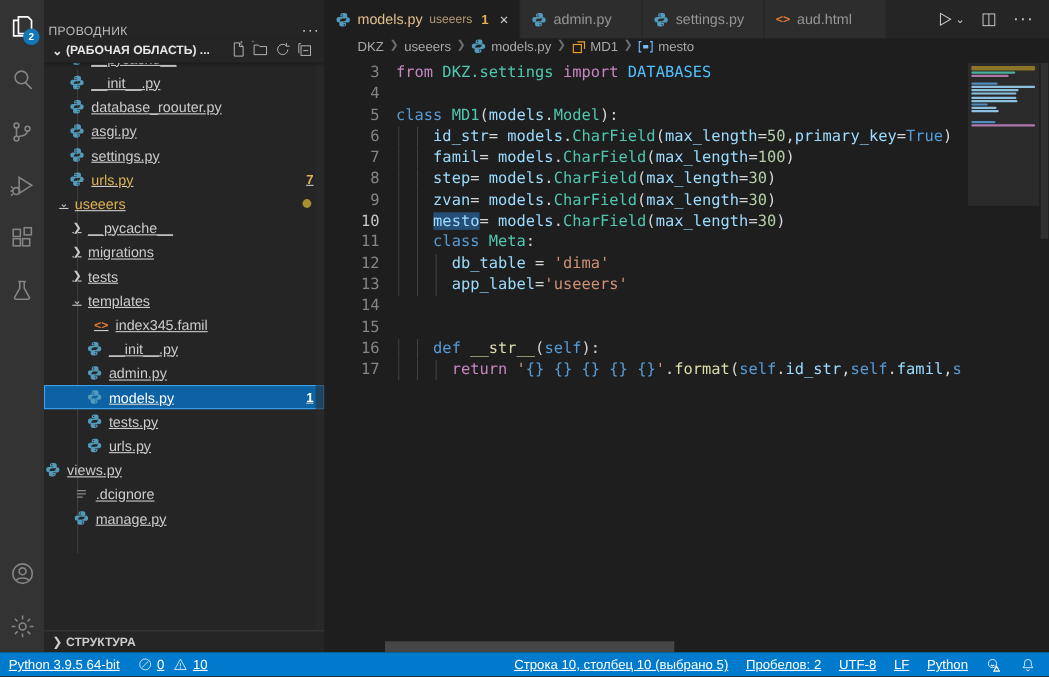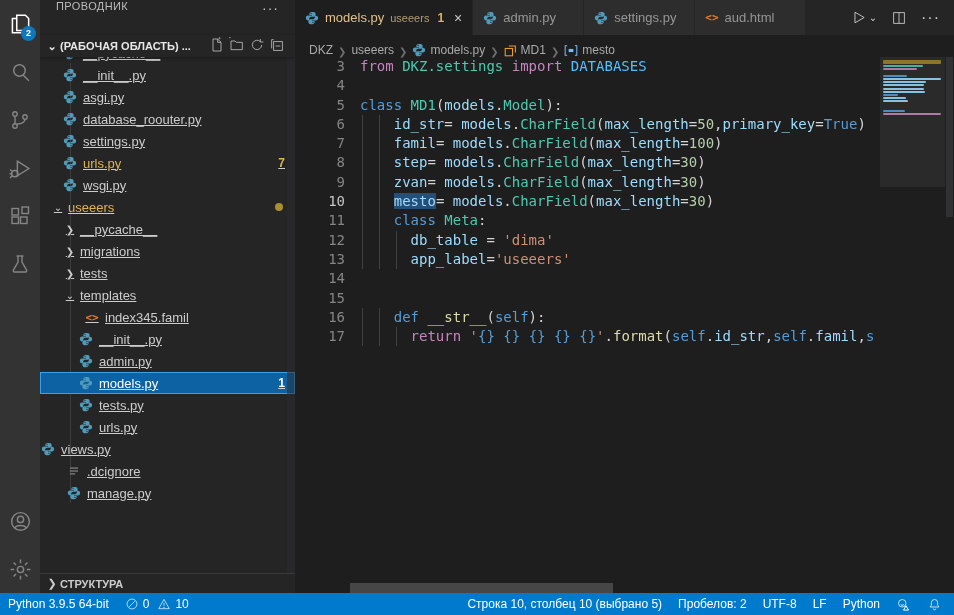--- a/index.html
+++ b/index.html
@@ -15,21 +15,21 @@
   .ab-item svg { stroke:#858585; fill:none; stroke-width:1.4; }
   .ab-item.active svg { stroke:#ffffff; }
   .ab-badge { position:absolute; right:4px; bottom:7px; min-width:15px; height:15px;
               border-radius:50%; background:#1177bb; color:#fff; font-size:9px; line-height:15px;
               text-align:center; font-weight:bold; }
   .ab-bottom { margin-top:auto; }
 
   
   .sidebar { position:absolute; left:40px; top:0; width:255px; height:593px;
              background:#252526; color:#cccccc; overflow:hidden; }
-  .sb-title { height:35px; display:flex; align-items:flex-start; padding:0 16px;
+  .sb-title { height:35px; display:flex; align-items:flex-end; padding:0 4px;
               font-size:11px; letter-spacing:.4px; color:#bbbbbb; }
   .sb-title .more { margin-left:auto; color:#c5c5c5; font-size:14px; cursor:pointer; letter-spacing:1px;}
   .sb-section { height:22px; display:flex; align-items:center; padding:0 4px;
                 font-size:11px; font-weight:bold; color:#e7e7e7;
                 box-shadow:0 1px 3px rgba(0,0,0,.35); position:relative; z-index:2; background:#252526;}
   .sb-section .chev { width:16px; text-align:center; }
   .sb-section .lbl { white-space:nowrap; overflow:hidden; }
   .sb-actions { margin-left:auto; display:flex; gap:4px; padding-right:6px;}
   .sb-actions svg { stroke:#c5c5c5; fill:none; stroke-width:1.2; cursor:pointer; }
   .tree { position:absolute; top:57px; left:0; right:0; bottom:20px; overflow:hidden;text-decoration:underline; }
@@ -61,22 +61,22 @@
   .tab { display:flex; align-items:center; padding:0 10px; background:#2d2d2d; margin-right:1px;
          font-size:13px; color:#969696; cursor:pointer; min-width:110px; }
   .tab.active { background:#1e1e1e; color:#e2c08d; }
   .tab .icon { margin-right:6px; display:flex; }
   .tab .desc { font-size:11px; margin-left:6px; opacity:.75; }
   .tab .tbadge { margin-left:8px; font-weight:bold; color:#ddb354; font-size:12px; }
   .tab .close { margin-left:10px; color:#cccccc; font-size:14px; }
   .editor-actions { margin-left:auto; display:flex; align-items:center; gap:14px; padding:0 14px;
                     color:#cccccc; }
   .editor-actions svg { stroke:#cccccc; fill:none; stroke-width:1.3; cursor:pointer;}
-  .breadcrumbs { position:absolute; top:35px; left:0; right:0; height:22px; background:#1e1e1e;
-                 display:flex; align-items:flex-end; padding-left:14px; font-size:12px; color:#a9a9a9; }
+  .breadcrumbs { position:absolute; top:35px; left:16px; right:0; height:22px; background:#1e1e1e;
+                 display:flex; align-items:flex-start; padding-left:14px; font-size:12px; color:#a9a9a9; }
   .crumb { display:flex; align-items:center; cursor:pointer; }
   .crumb .icon { margin-right:4px; display:flex; }
   .crumb-sep { margin:0 5px; color:#6e6e6e; font-size:10px; }
 
   
   .editor { position:absolute; top:57px; left:0; right:0; bottom:0; overflow:hidden;
             font-family:"DejaVu Sans Mono", monospace; font-size:14px; }
   .codeline { position:relative; height:19.3px; line-height:19.3px; white-space:pre; }
   .gutter { position:absolute; left:0; width:50px; text-align:right; color:#858585; }
   .codeline.current .gutter { color:#c6c6c6; }
@@ -93,21 +93,21 @@
                      background:rgba(121,121,121,.14); }
   .mbar { position:absolute; left:3px; height:2px; border-radius:1px; opacity:.85;}
   .v-scroll { position:absolute; top:0; right:0; width:9px; bottom:0; background:#1e1e1e; }
   .v-scroll .thumb { position:absolute; top:0; left:1px; width:7px; height:160px; background:#3e3e42; opacity:.6;}
   .h-scroll { position:absolute; bottom:0; left:55px; width:263px; height:10px; background:#464647; }
 
   
   .statusbar { position:absolute; left:0; bottom:0; width:954px; height:22px; background:#007acc;
                color:#ffffff; display:flex; align-items:center; font-size:12px; }
   .st-item { padding:0 8px; display:flex; align-items:center; gap:4px; height:20px; cursor:pointer;
-             white-space:nowrap; }
+             white-space:nowrap;text-decoration:underline; }
   .st-item svg { stroke:#ffffff; fill:none; stroke-width:1.2; }
   .st-right { margin-left:auto; display:flex; align-items:center; }
 </style>
 </head>
 <body>
 
 <div class="app">
 
   <div class="activitybar" id="activitybar">
       <div class="ab-item active">
@@ -221,32 +221,32 @@
           </div>
         </div>
         <div class="row">
           <div class="inner" style="display: flex; align-items: center; width: 100%; padding-left: 22px;">
             <span class="icon">
               <svg width="14" height="14" viewBox="0 0 16 16" fill="#519aba">
                 <path d="M7.9 1c-1.9 0-2.9.9-2.9 2.1v1.5h3v.6H3.4C2.1 5.2 1 6.2 1 7.9s1.1 2.7 2.4 2.7h1.4V8.9c0-1.3 1.1-2.3 2.4-2.3h2.9c1.1 0 2-.9 2-2V3.1C12.1 1.9 11 1 9.8 1H7.9zm-1 1.2a.7.7 0 110 1.4.7.7 0 010-1.4z"></path>
                 <path d="M8.1 15c1.9 0 2.9-.9 2.9-2.1v-1.5H8v-.6h4.6c1.3 0 2.4-1 2.4-2.7S13.9 5.4 12.6 5.4h-1.4v1.7c0 1.3-1.1 2.3-2.4 2.3H5.9c-1.1 0-2 .9-2 2v1.5C3.9 14.1 5 15 6.2 15h1.9zm1-1.2a.7.7 0 110-1.4.7.7 0 010 1.4z"></path>
               </svg>
             </span>
+            <span class="lbl">database_roouter.py</span>
+          </div>
+        </div>
+        <div class="row">
+          <div class="inner" style="display: flex; align-items: center; width: 100%; padding-left: 22px;">
+            <span class="icon">
+              <svg width="14" height="14" viewBox="0 0 16 16" fill="#519aba">
+                <path d="M7.9 1c-1.9 0-2.9.9-2.9 2.1v1.5h3v.6H3.4C2.1 5.2 1 6.2 1 7.9s1.1 2.7 2.4 2.7h1.4V8.9c0-1.3 1.1-2.3 2.4-2.3h2.9c1.1 0 2-.9 2-2V3.1C12.1 1.9 11 1 9.8 1H7.9zm-1 1.2a.7.7 0 110 1.4.7.7 0 010-1.4z"></path>
+                <path d="M8.1 15c1.9 0 2.9-.9 2.9-2.1v-1.5H8v-.6h4.6c1.3 0 2.4-1 2.4-2.7S13.9 5.4 12.6 5.4h-1.4v1.7c0 1.3-1.1 2.3-2.4 2.3H5.9c-1.1 0-2 .9-2 2v1.5C3.9 14.1 5 15 6.2 15h1.9zm1-1.2a.7.7 0 110-1.4.7.7 0 010 1.4z"></path>
+              </svg>
+            </span>
             <span class="lbl">asgi.py</span>
-          </div>
-        </div>
-        <div class="row">
-          <div class="inner" style="display: flex; align-items: center; width: 100%; padding-left: 22px;">
-            <span class="icon">
-              <svg width="14" height="14" viewBox="0 0 16 16" fill="#519aba">
-                <path d="M7.9 1c-1.9 0-2.9.9-2.9 2.1v1.5h3v.6H3.4C2.1 5.2 1 6.2 1 7.9s1.1 2.7 2.4 2.7h1.4V8.9c0-1.3 1.1-2.3 2.4-2.3h2.9c1.1 0 2-.9 2-2V3.1C12.1 1.9 11 1 9.8 1H7.9zm-1 1.2a.7.7 0 110 1.4.7.7 0 010-1.4z"></path>
-                <path d="M8.1 15c1.9 0 2.9-.9 2.9-2.1v-1.5H8v-.6h4.6c1.3 0 2.4-1 2.4-2.7S13.9 5.4 12.6 5.4h-1.4v1.7c0 1.3-1.1 2.3-2.4 2.3H5.9c-1.1 0-2 .9-2 2v1.5C3.9 14.1 5 15 6.2 15h1.9zm1-1.2a.7.7 0 110-1.4.7.7 0 010 1.4z"></path>
-              </svg>
-            </span>
-            <span class="lbl">database_roouter.py</span>
           </div>
         </div>
         <div class="row">
           <div class="inner" style="display: flex; align-items: center; width: 100%; padding-left: 22px;">
             <span class="icon">
               <svg width="14" height="14" viewBox="0 0 16 16" fill="#519aba">
                 <path d="M7.9 1c-1.9 0-2.9.9-2.9 2.1v1.5h3v.6H3.4C2.1 5.2 1 6.2 1 7.9s1.1 2.7 2.4 2.7h1.4V8.9c0-1.3 1.1-2.3 2.4-2.3h2.9c1.1 0 2-.9 2-2V3.1C12.1 1.9 11 1 9.8 1H7.9zm-1 1.2a.7.7 0 110 1.4.7.7 0 010-1.4z"></path>
                 <path d="M8.1 15c1.9 0 2.9-.9 2.9-2.1v-1.5H8v-.6h4.6c1.3 0 2.4-1 2.4-2.7S13.9 5.4 12.6 5.4h-1.4v1.7c0 1.3-1.1 2.3-2.4 2.3H5.9c-1.1 0-2 .9-2 2v1.5C3.9 14.1 5 15 6.2 15h1.9zm1-1.2a.7.7 0 110-1.4.7.7 0 010 1.4z"></path>
               </svg>
             </span>
@@ -256,31 +256,20 @@
         <div class="row modified">
           <div class="inner" style="display: flex; align-items: center; width: 100%; padding-left: 22px;">
             <span class="icon">
               <svg width="14" height="14" viewBox="0 0 16 16" fill="#519aba">
                 <path d="M7.9 1c-1.9 0-2.9.9-2.9 2.1v1.5h3v.6H3.4C2.1 5.2 1 6.2 1 7.9s1.1 2.7 2.4 2.7h1.4V8.9c0-1.3 1.1-2.3 2.4-2.3h2.9c1.1 0 2-.9 2-2V3.1C12.1 1.9 11 1 9.8 1H7.9zm-1 1.2a.7.7 0 110 1.4.7.7 0 010-1.4z"></path>
                 <path d="M8.1 15c1.9 0 2.9-.9 2.9-2.1v-1.5H8v-.6h4.6c1.3 0 2.4-1 2.4-2.7S13.9 5.4 12.6 5.4h-1.4v1.7c0 1.3-1.1 2.3-2.4 2.3H5.9c-1.1 0-2 .9-2 2v1.5C3.9 14.1 5 15 6.2 15h1.9zm1-1.2a.7.7 0 110-1.4.7.7 0 010 1.4z"></path>
               </svg>
             </span>
             <span class="lbl">urls.py</span>
             <span class="badge">7</span>
-          </div>
-        </div>
-        <div class="row">
-          <div class="inner" style="display: flex; align-items: center; width: 100%; padding-left: 22px;">
-            <span class="icon">
-              <svg width="14" height="14" viewBox="0 0 16 16" fill="#519aba">
-                <path d="M7.9 1c-1.9 0-2.9.9-2.9 2.1v1.5h3v.6H3.4C2.1 5.2 1 6.2 1 7.9s1.1 2.7 2.4 2.7h1.4V8.9c0-1.3 1.1-2.3 2.4-2.3h2.9c1.1 0 2-.9 2-2V3.1C12.1 1.9 11 1 9.8 1H7.9zm-1 1.2a.7.7 0 110 1.4.7.7 0 010-1.4z"></path>
-                <path d="M8.1 15c1.9 0 2.9-.9 2.9-2.1v-1.5H8v-.6h4.6c1.3 0 2.4-1 2.4-2.7S13.9 5.4 12.6 5.4h-1.4v1.7c0 1.3-1.1 2.3-2.4 2.3H5.9c-1.1 0-2 .9-2 2v1.5C3.9 14.1 5 15 6.2 15h1.9zm1-1.2a.7.7 0 110-1.4.7.7 0 010 1.4z"></path>
-              </svg>
-            </span>
-            <span class="lbl">wsgi.py</span>
           </div>
         </div>
         <div class="row modified">
           <div class="inner" style="display: flex; align-items: center; width: 100%; padding-left: 10px;">
             <span class="chev">⌄</span>
             <span class="lbl">useeers</span>
             <span class="dot"></span>
           </div>
         </div>
         <div class="row">

